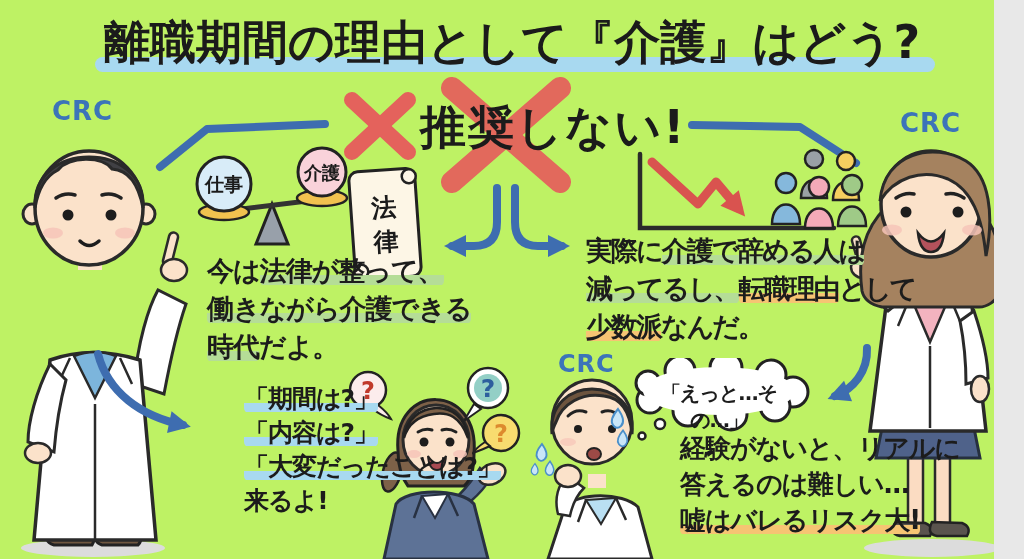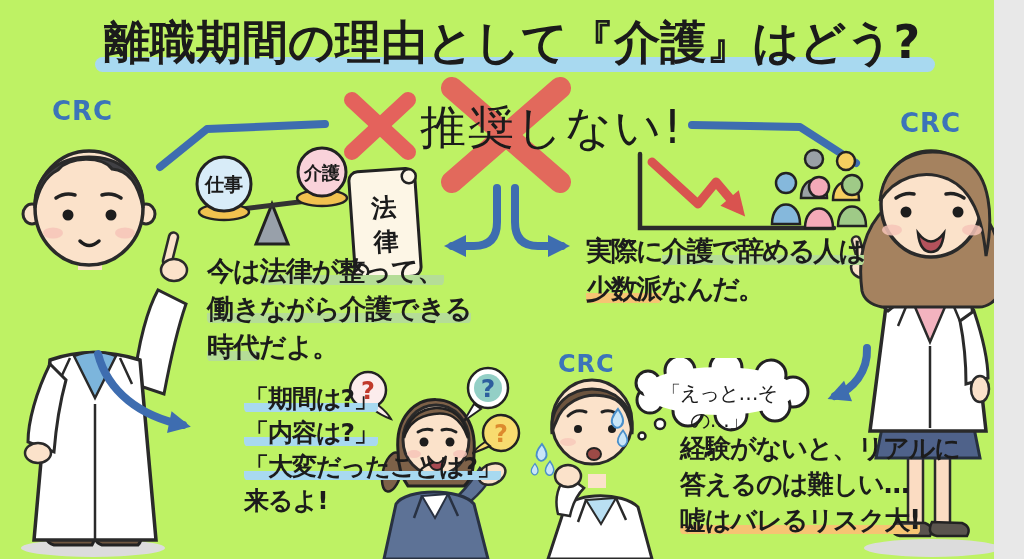--- a/index.html
+++ b/index.html
@@ -4,31 +4,31 @@
 <style>
   html,body{margin:0;padding:0;background:#e8e8e8;}
   #canvas{position:relative;width:994px;height:559px;background:#bef264;overflow:hidden;
           font-family:"DejaVu Sans",sans-serif;color:#1c1c1c;}
   .abs{position:absolute;}
   .z1{z-index:1;} .z2{z-index:2;}
   .txt{position:absolute;font-weight:700;color:#1b1b1b;white-space:nowrap;}
   .crc{position:absolute;font-weight:700;color:#3c74b9;font-size:26px;letter-spacing:1px;z-index:3;}
   #title{left:0;top:12px;width:1024px;text-align:center;font-size:46px;font-weight:800;letter-spacing:0;z-index:3;}
   #title-underline{left:95px;top:57px;width:840px;height:15px;border-radius:8px;background:#a8d9f0;z-index:1;}
-  #verdict{left:420px;top:97px;font-size:46px;font-weight:400;letter-spacing:2px;z-index:3;}
+  #verdict{left:420px;top:97px;font-size:46px;font-weight:700;letter-spacing:2px;z-index:3;}
   .note{position:absolute;z-index:3;font-weight:700;}
   .ln{white-space:nowrap;}
   #note-left{left:207px;top:252px;font-size:27px;line-height:38px;letter-spacing:-1px;}
   #note-right{left:586px;top:232px;font-size:27px;line-height:38px;letter-spacing:-2px;}
   #note-questions{left:207px;top:382px;font-size:25px;line-height:34px;letter-spacing:-1px;margin-left:37px;}
   #note-risk{left:680px;top:430px;font-size:26px;line-height:36px;letter-spacing:-1px;}
   .hl-g{background-image:linear-gradient(transparent 66%,#b5dd97 66%,#b5dd97 96%,transparent 96%);border-radius:5px;}
   .hl-o{background-image:linear-gradient(transparent 66%,#f6c473 66%,#f6c473 96%,transparent 96%);border-radius:5px;}
   .hl-b{background-image:linear-gradient(transparent 66%,#a8d9f0 66%,#a8d9f0 96%,transparent 96%);border-radius:5px;}
-  #thought-text{left:633px;top:380px;width:172px;text-align:center;font-size:20px;font-weight:400;letter-spacing:-1px;z-index:3;}
+  #thought-text{left:633px;top:380px;width:172px;text-align:center;font-size:20px;font-weight:700;letter-spacing:-1px;z-index:3;}
   svg{display:block;}
   svg text{font-family:"DejaVu Sans",sans-serif;font-weight:700;}
 </style>
 </head>
 <body>
 
 <div id="canvas">
 
   <div id="title-underline" class="abs"></div>
   <div id="title" class="txt">離職期間の理由として『介護』はどう?</div>
@@ -252,20 +252,21 @@
   <div id="thought-text" class="abs">「えっと…その…」</div>
 
   <div id="note-left" class="note">
     <div class="ln"><span>今は</span><span class="hl-g">法律が整って、</span></div>
     <div class="ln"><span class="hl-g">働きながら介護できる</span></div>
     <div class="ln"><span class="hl-g">時代</span><span>だよ。</span></div>
   </div>
 
   <div id="note-right" class="note">
     <div class="ln"><span>実際に</span><span class="hl-g">介護で辞める人は</span></div>
+    <div class="ln"><span class="hl-g">減ってるし、</span><span class="hl-o">転職理由</span><span>として</span></div>
     <div class="ln"><span class="hl-o">少数派</span><span>なんだ。</span></div>
   </div>
 
   <div id="note-questions" class="note">
     <div class="ln"><span class="hl-b">「期間は?」</span></div>
     <div class="ln"><span class="hl-b">「内容は?」</span></div>
     <div class="ln"><span class="hl-b">「大変だったことは?」</span></div>
     <div class="ln"><span>来るよ!</span></div>
   </div>
 

